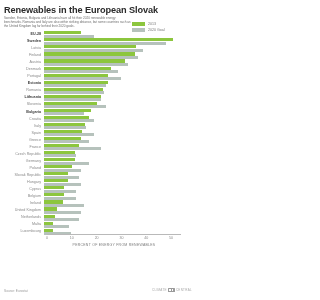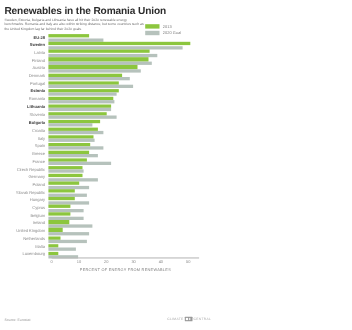--- a/index.html
+++ b/index.html
@@ -85,21 +85,21 @@
   #logo .lg-mark:before{
     content:"";position:absolute;left:4px;top:1px;width:1.5px;height:2px;
     background:#fff;
   }
 </style>
 </head>
 <body>
 
 <div id="chart-card">
 
-  <div id="title">Renewables in the Romania Union</div>
+  <div id="title">Renewables in the European Slovak</div>
   <div id="subtitle">Sweden, Estonia, Bulgaria and Lithuania have all hit their 2020 renewable energy benchmarks. Romania and Italy are also within striking distance, but some countries such as the United Kingdom lag far behind their 2020 goals.</div>
 
   <div id="legend">
     <div class="legend-row">
       <span class="legend-swatch" style="background:#8cc63e"></span>
       <span class="legend-label">2013</span>
     </div>
     <div class="legend-row">
       <span class="legend-swatch" style="background:#b6c2bc"></span>
       <span class="legend-label">2020 Goal</span>

